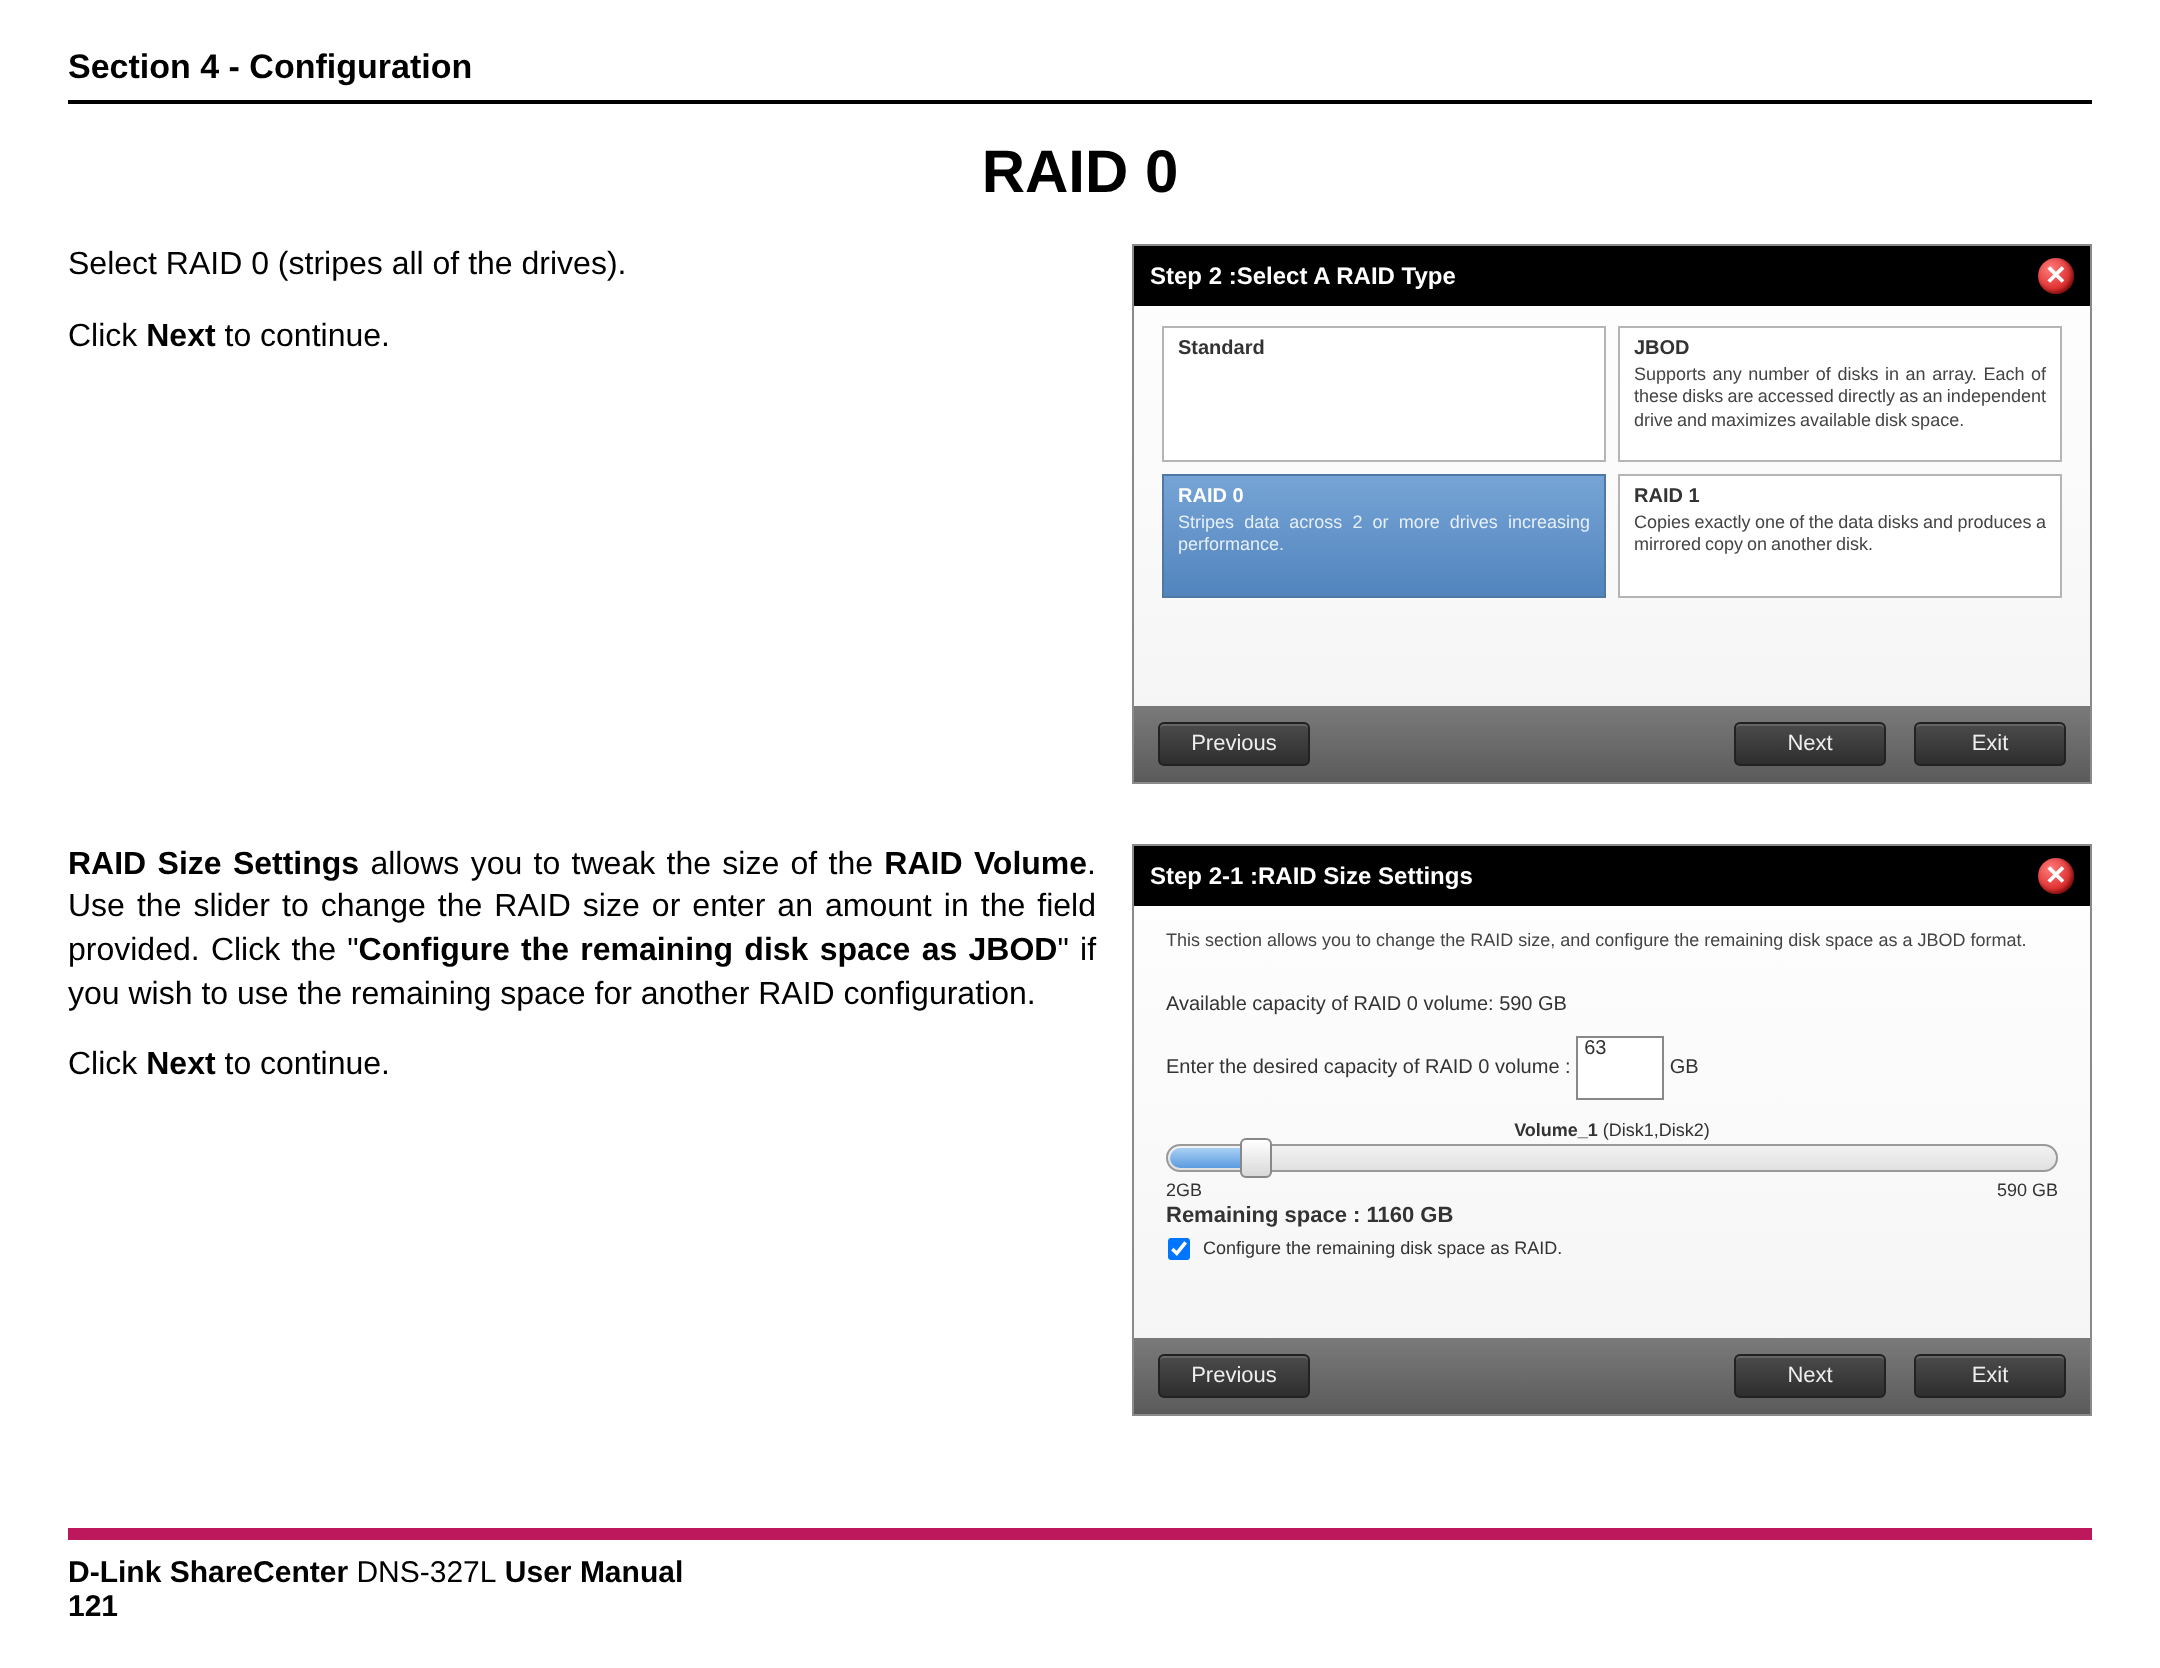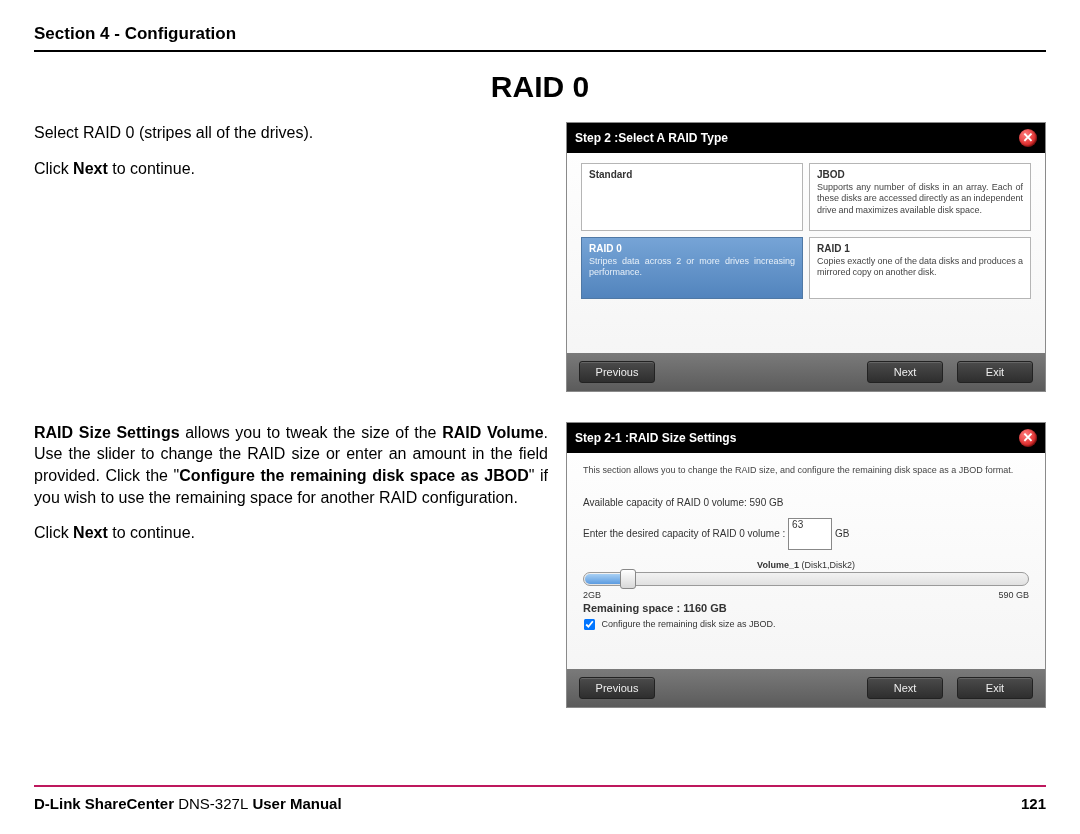--- a/index.html
+++ b/index.html
@@ -138,25 +138,26 @@
     border-radius: 3px;
     background: linear-gradient(#fff,#d8d8d8);
   }
   .slider-ends { display:flex; justify-content: space-between; font-size:9px; color:#333; margin-top:4px; }
   .remaining { font-size: 11px; margin-top: 2px; font-weight: bold; }
   .jbod-line { font-size: 9px; margin-top: 4px; margin-bottom: 30px; }
   .jbod-line input { vertical-align: middle; margin-right: 3px; transform: scale(.85); }
   .footer-bar {
     position: absolute;
     left: 34px; right: 34px; bottom: 22px;
-    border-top: 2px solid #be185d;
+    border-top: 6px solid #be185d;
     padding-top: 8px;
     display: flex;
     justify-content: space-between;
     font-size: 15px;
+    flex-direction: column;
   }
   .footer-bar .left b { font-weight:700; }
   .footer-bar .page { font-weight:700; }
   strong { font-weight:700; }
 </style>
 </head>
 <body>
 
 <div class="section-header">Section 4 - Configuration</div>
 
@@ -236,21 +237,21 @@
         </div>
         <div class="slider-thumb"></div>
       </div>
       <div class="slider-ends">
         <span>2GB</span>
         <span>590 GB</span>
       </div>
       <div class="remaining">Remaining space : 1160 GB</div>
       <div class="jbod-line">
         <input type="checkbox" checked="" style="">
-        <span>Configure the remaining disk size as JBOD.</span>
+        <span>Configure the remaining disk space as RAID.</span>
       </div>
     </div>
     <div class="panel-footer">
       <div class="ui-btn">Previous</div>
       <div class="right">
         <div class="ui-btn">Next</div>
         <div class="ui-btn">Exit</div>
       </div>
     </div>
   </div>

